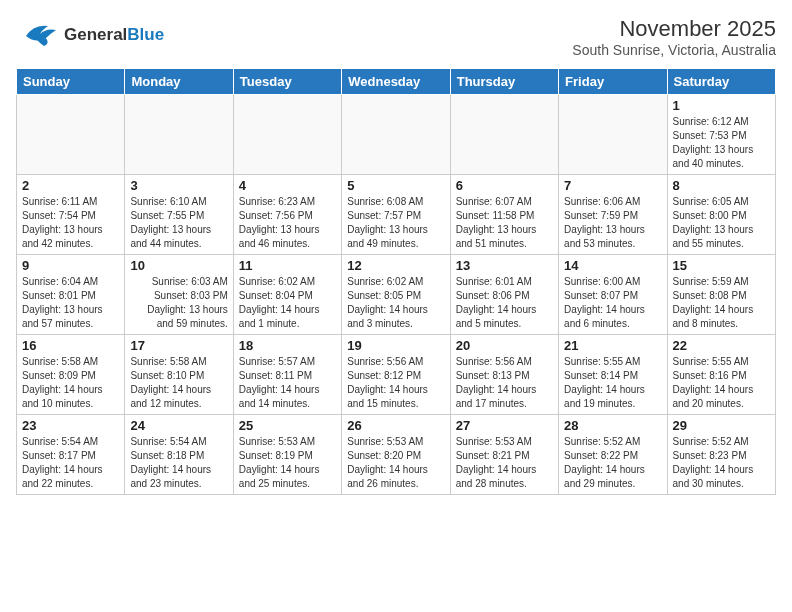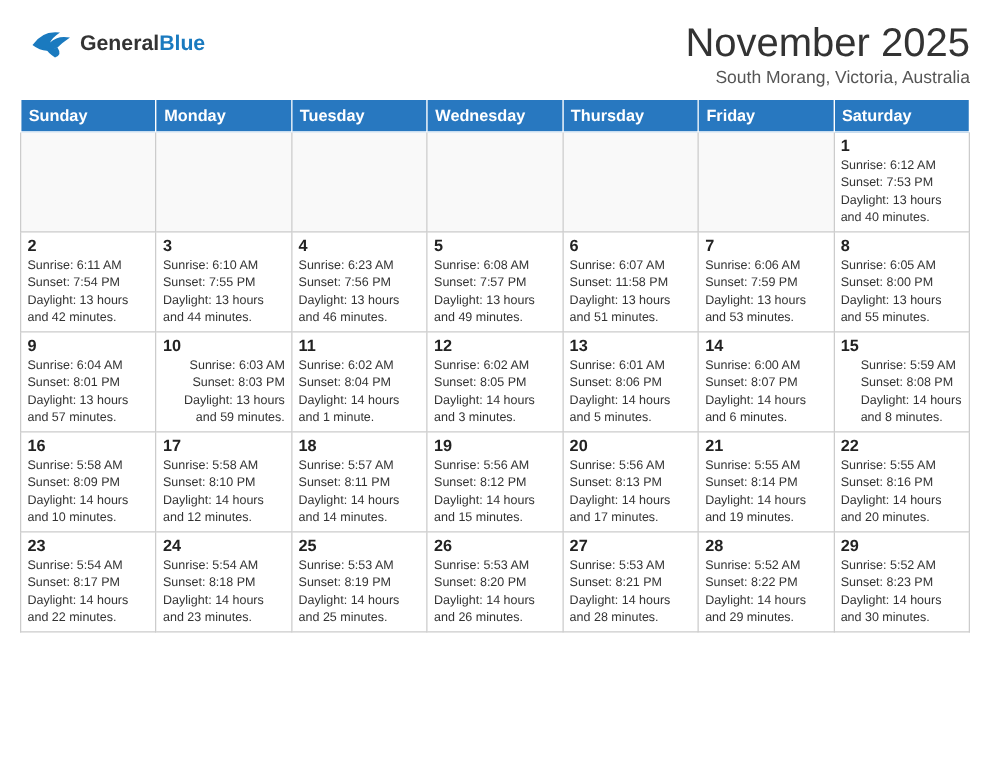--- a/index.html
+++ b/index.html
@@ -18,21 +18,21 @@
     }
     .logo {
       display: flex;
       flex-direction: column;
       align-items: center;
     }
     .title-block {
       text-align: right;
     }
     .month-title {
-      font-size: 32px;
+      font-size: 22px;
       color: #333;
       font-weight: normal;
     }
     .location {
       font-size: 14px;
       color: #555;
     }
     table {
       width: 100%;
       border-collapse: collapse;
@@ -85,21 +85,21 @@
       </div>
       <div>
         <div style="font-size:17px;font-weight:bold;color:#333;line-height:1.1;">
           <span>General</span><span style="color:#1a7abf;">Blue</span>
         </div>
       </div>
     </div>
   </div>
   <div class="title-block">
     <div class="month-title">November 2025</div>
-    <div class="location">South Morang, Victoria, Australia</div>
+    <div class="location">South Sunrise, Victoria, Australia</div>
   </div>
 </div>
 
 <table>
   <thead>
     <tr id="header-row">
         <th>Sunday</th>
         <th>Monday</th>
         <th>Tuesday</th>
         <th>Wednesday</th>
@@ -213,21 +213,21 @@
         </td>
         <td>
           <span class="day-num">14</span>
           <div class="cell-data" style="white-space: pre-line;">Sunrise: 6:00 AM
 Sunset: 8:07 PM
 Daylight: 14 hours
 and 6 minutes.</div>
         </td>
         <td>
           <span class="day-num">15</span>
-          <div class="cell-data" style="white-space: pre-line; margin-left: 16px;">Sunrise: 5:59 AM
+          <div class="cell-data" style="white-space: pre-line;">Sunrise: 5:59 AM
 Sunset: 8:08 PM
 Daylight: 14 hours
 and 8 minutes.</div>
         </td>
       </tr>
       <tr>
         <td>
           <span class="day-num">16</span>
           <div class="cell-data" style="white-space: pre-line;">Sunrise: 5:58 AM
 Sunset: 8:09 PM

